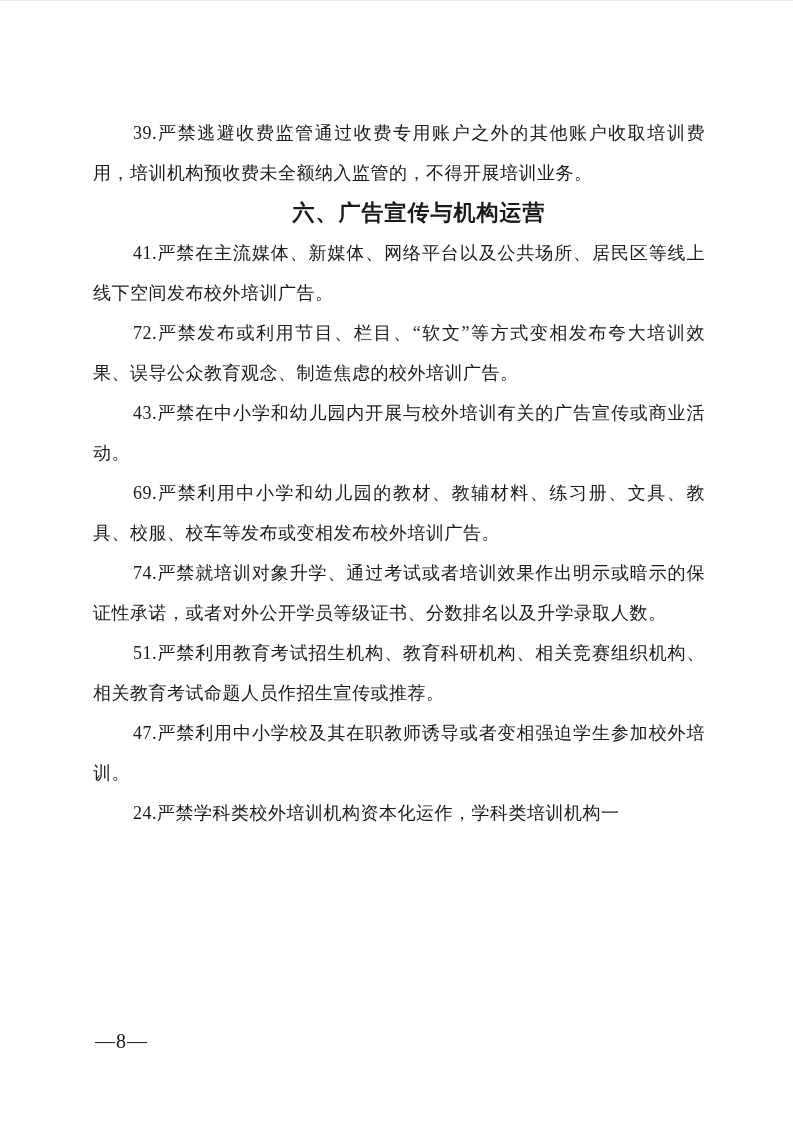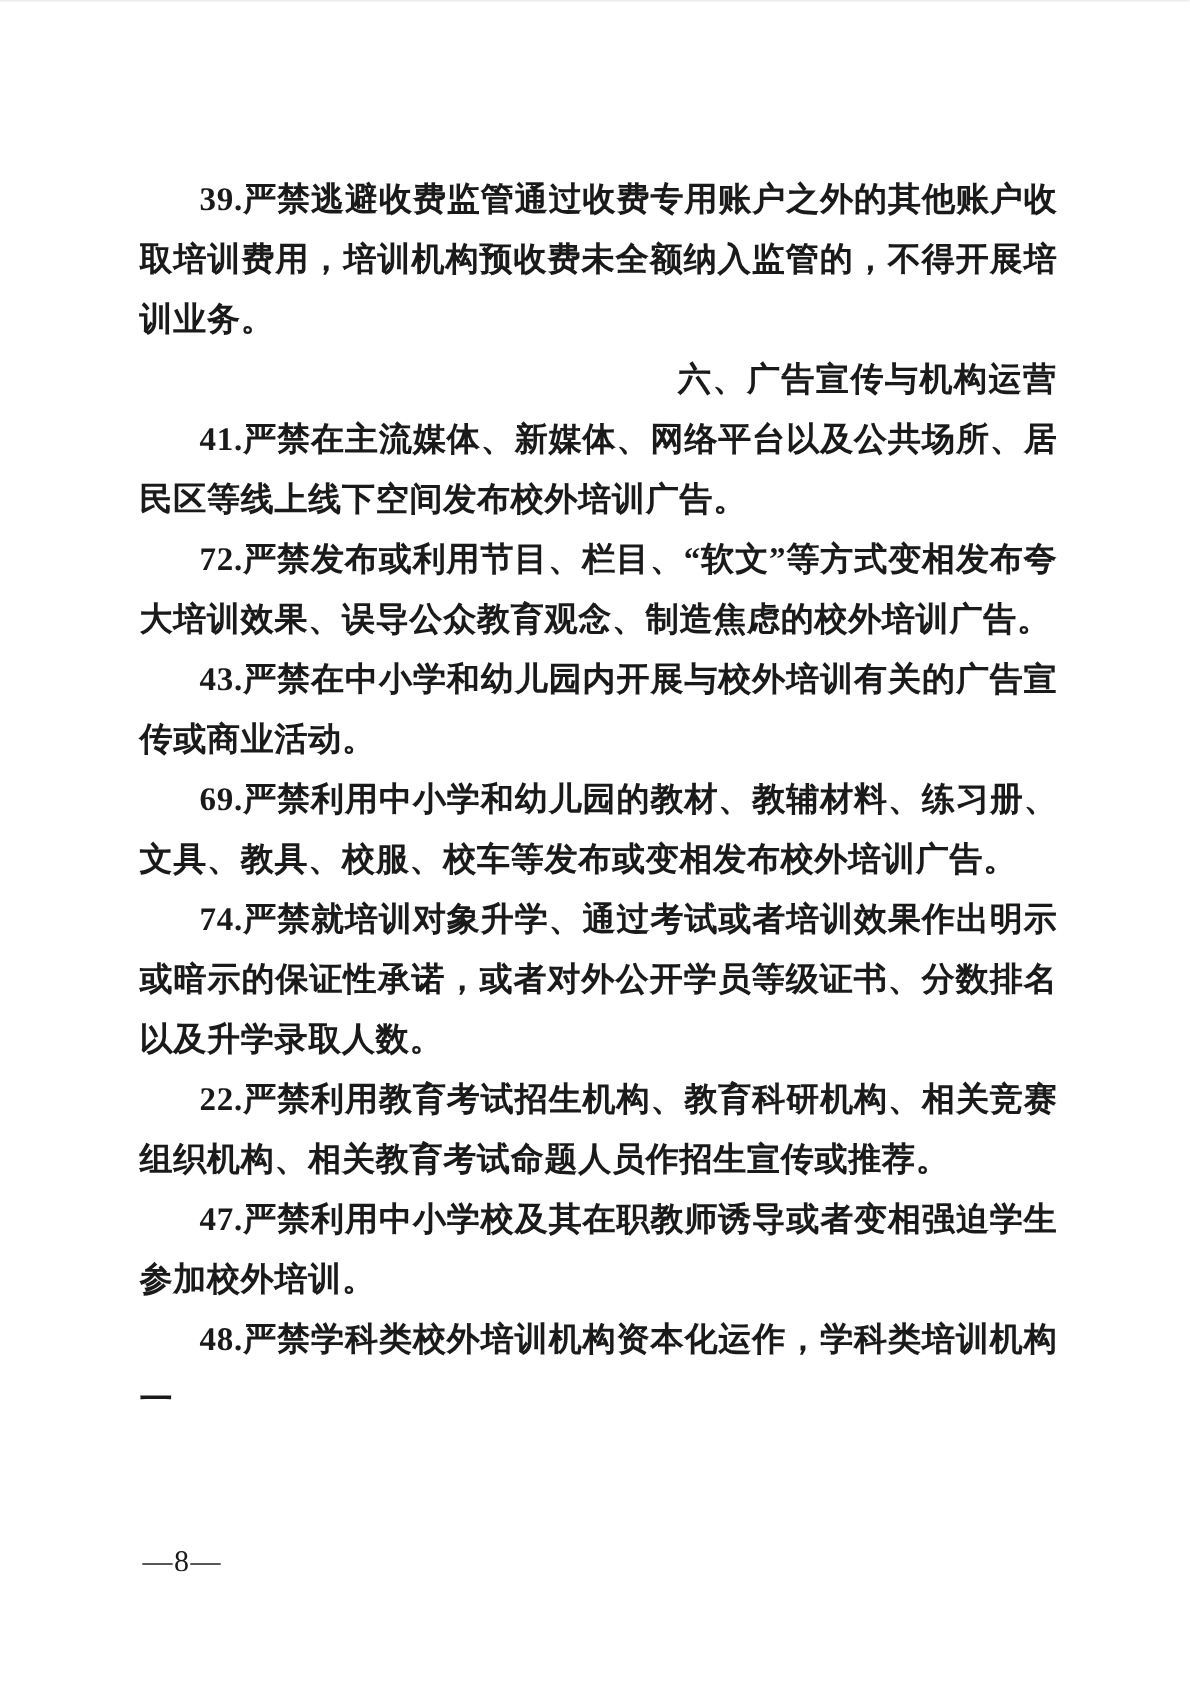--- a/index.html
+++ b/index.html
@@ -18,33 +18,33 @@
     color: #1a1a1a;
   }
   .content {
     position: absolute;
     left: 93px;
     top: 112px;
     width: 612px;
   }
   .para {
     margin: 0;
-    font-size: 22px;
+    font-size: 18px;
     line-height: 40px;
     text-indent: 40px;
     text-align: justify;
     letter-spacing: 0.5px;
-    font-weight: bold;
+    font-weight: normal;
   }
   .heading {
     margin: 0;
     font-size: 22px;
     line-height: 40px;
     text-indent: 40px;
-    text-align: right;
+    text-align: center;
     font-weight: bold;
     font-family: "Liberation Sans", "DejaVu Sans", sans-serif;
     letter-spacing: 1px;
   }
   .footer {
     position: absolute;
     left: 95px;
     top: 1026px;
     font-size: 20px;
     line-height: 28px;
@@ -58,18 +58,18 @@
 
 <div class="page">
   <div class="content">
     <p class="para">39.严禁逃避收费监管通过收费专用账户之外的其他账户收取培训费用，培训机构预收费未全额纳入监管的，不得开展培训业务。</p>
     <h2 class="heading">六、广告宣传与机构运营</h2>
     <p class="para">41.严禁在主流媒体、新媒体、网络平台以及公共场所、居民区等线上线下空间发布校外培训广告。</p>
     <p class="para">72.严禁发布或利用节目、栏目、“软文”等方式变相发布夸大培训效果、误导公众教育观念、制造焦虑的校外培训广告。</p>
     <p class="para">43.严禁在中小学和幼儿园内开展与校外培训有关的广告宣传或商业活动。</p>
     <p class="para">69.严禁利用中小学和幼儿园的教材、教辅材料、练习册、文具、教具、校服、校车等发布或变相发布校外培训广告。</p>
     <p class="para">74.严禁就培训对象升学、通过考试或者培训效果作出明示或暗示的保证性承诺，或者对外公开学员等级证书、分数排名以及升学录取人数。</p>
-    <p class="para">22.严禁利用教育考试招生机构、教育科研机构、相关竞赛组织机构、相关教育考试命题人员作招生宣传或推荐。</p>
+    <p class="para">51.严禁利用教育考试招生机构、教育科研机构、相关竞赛组织机构、相关教育考试命题人员作招生宣传或推荐。</p>
     <p class="para">47.严禁利用中小学校及其在职教师诱导或者变相强迫学生参加校外培训。</p>
-    <p class="para">48.严禁学科类校外培训机构资本化运作，学科类培训机构一</p>
+    <p class="para">24.严禁学科类校外培训机构资本化运作，学科类培训机构一</p>
   </div>
   <div class="footer">—8—</div>
 </div>
 
 </body></html>

